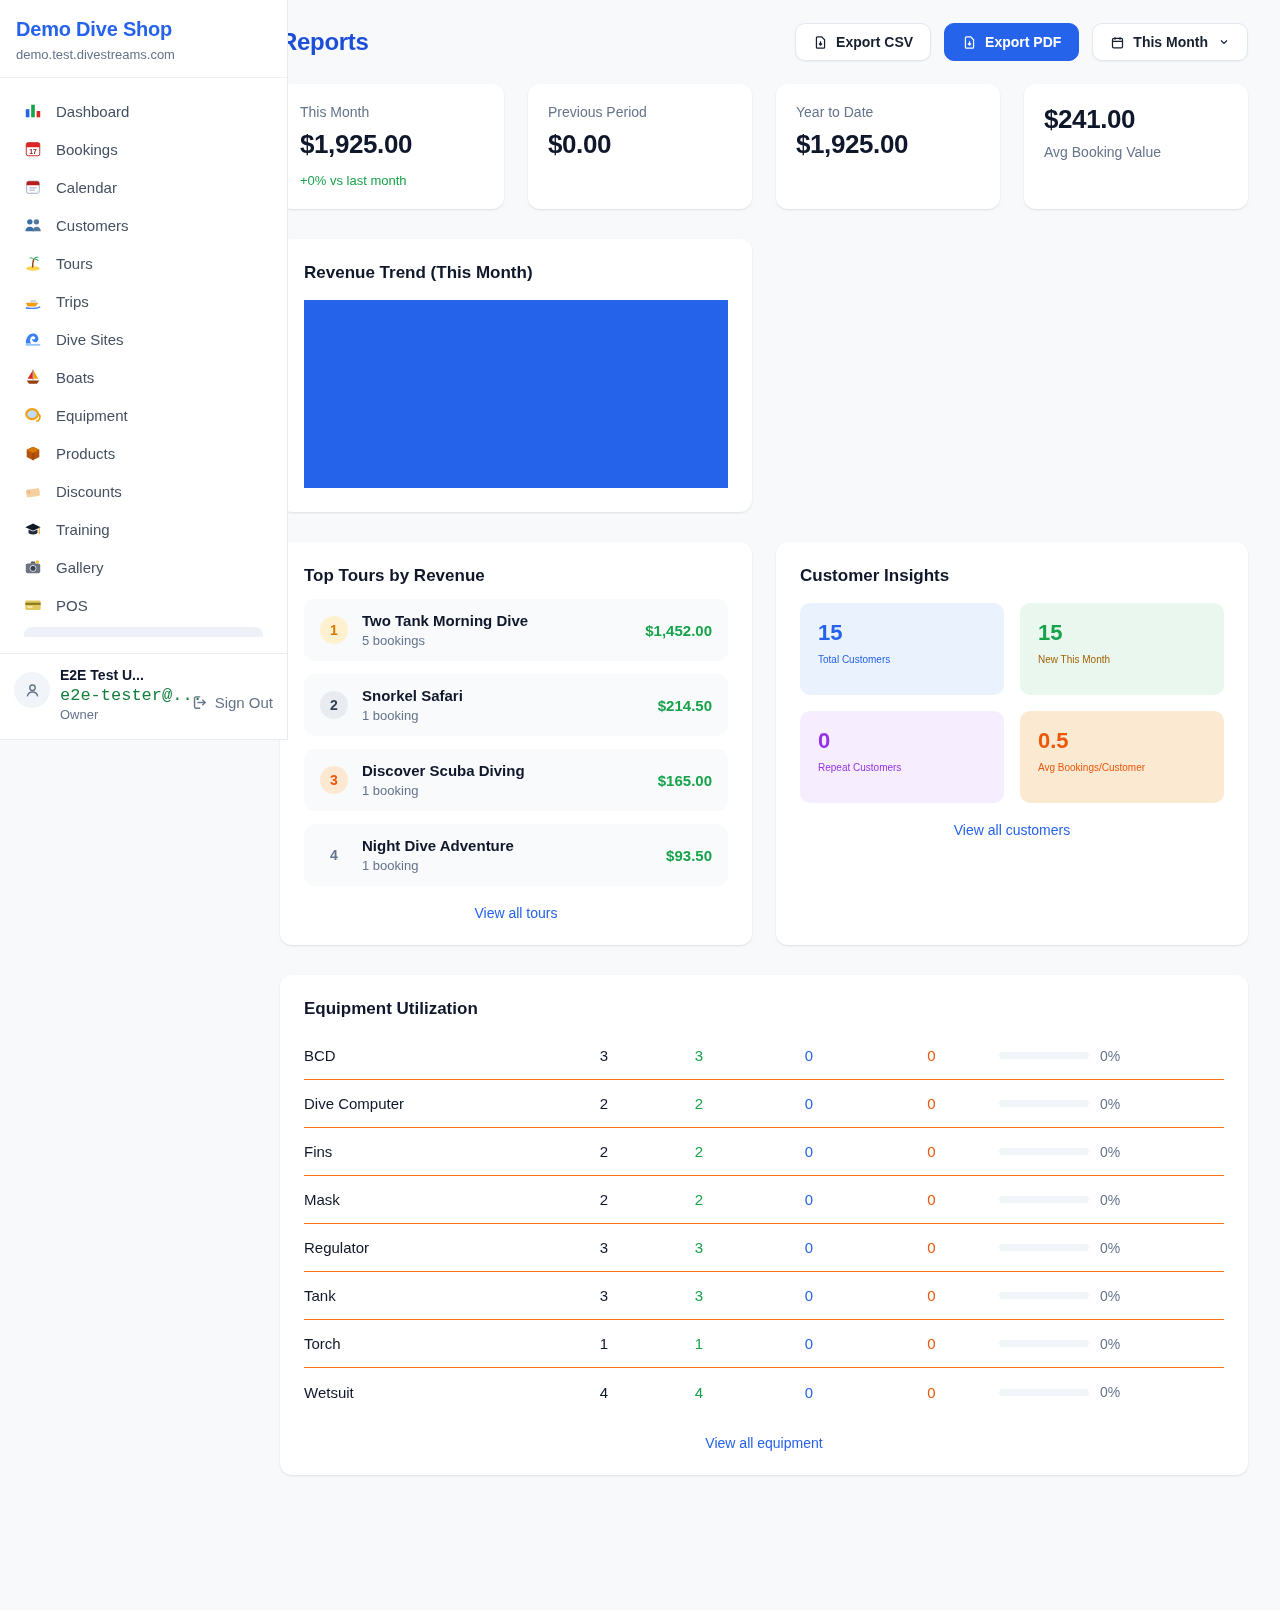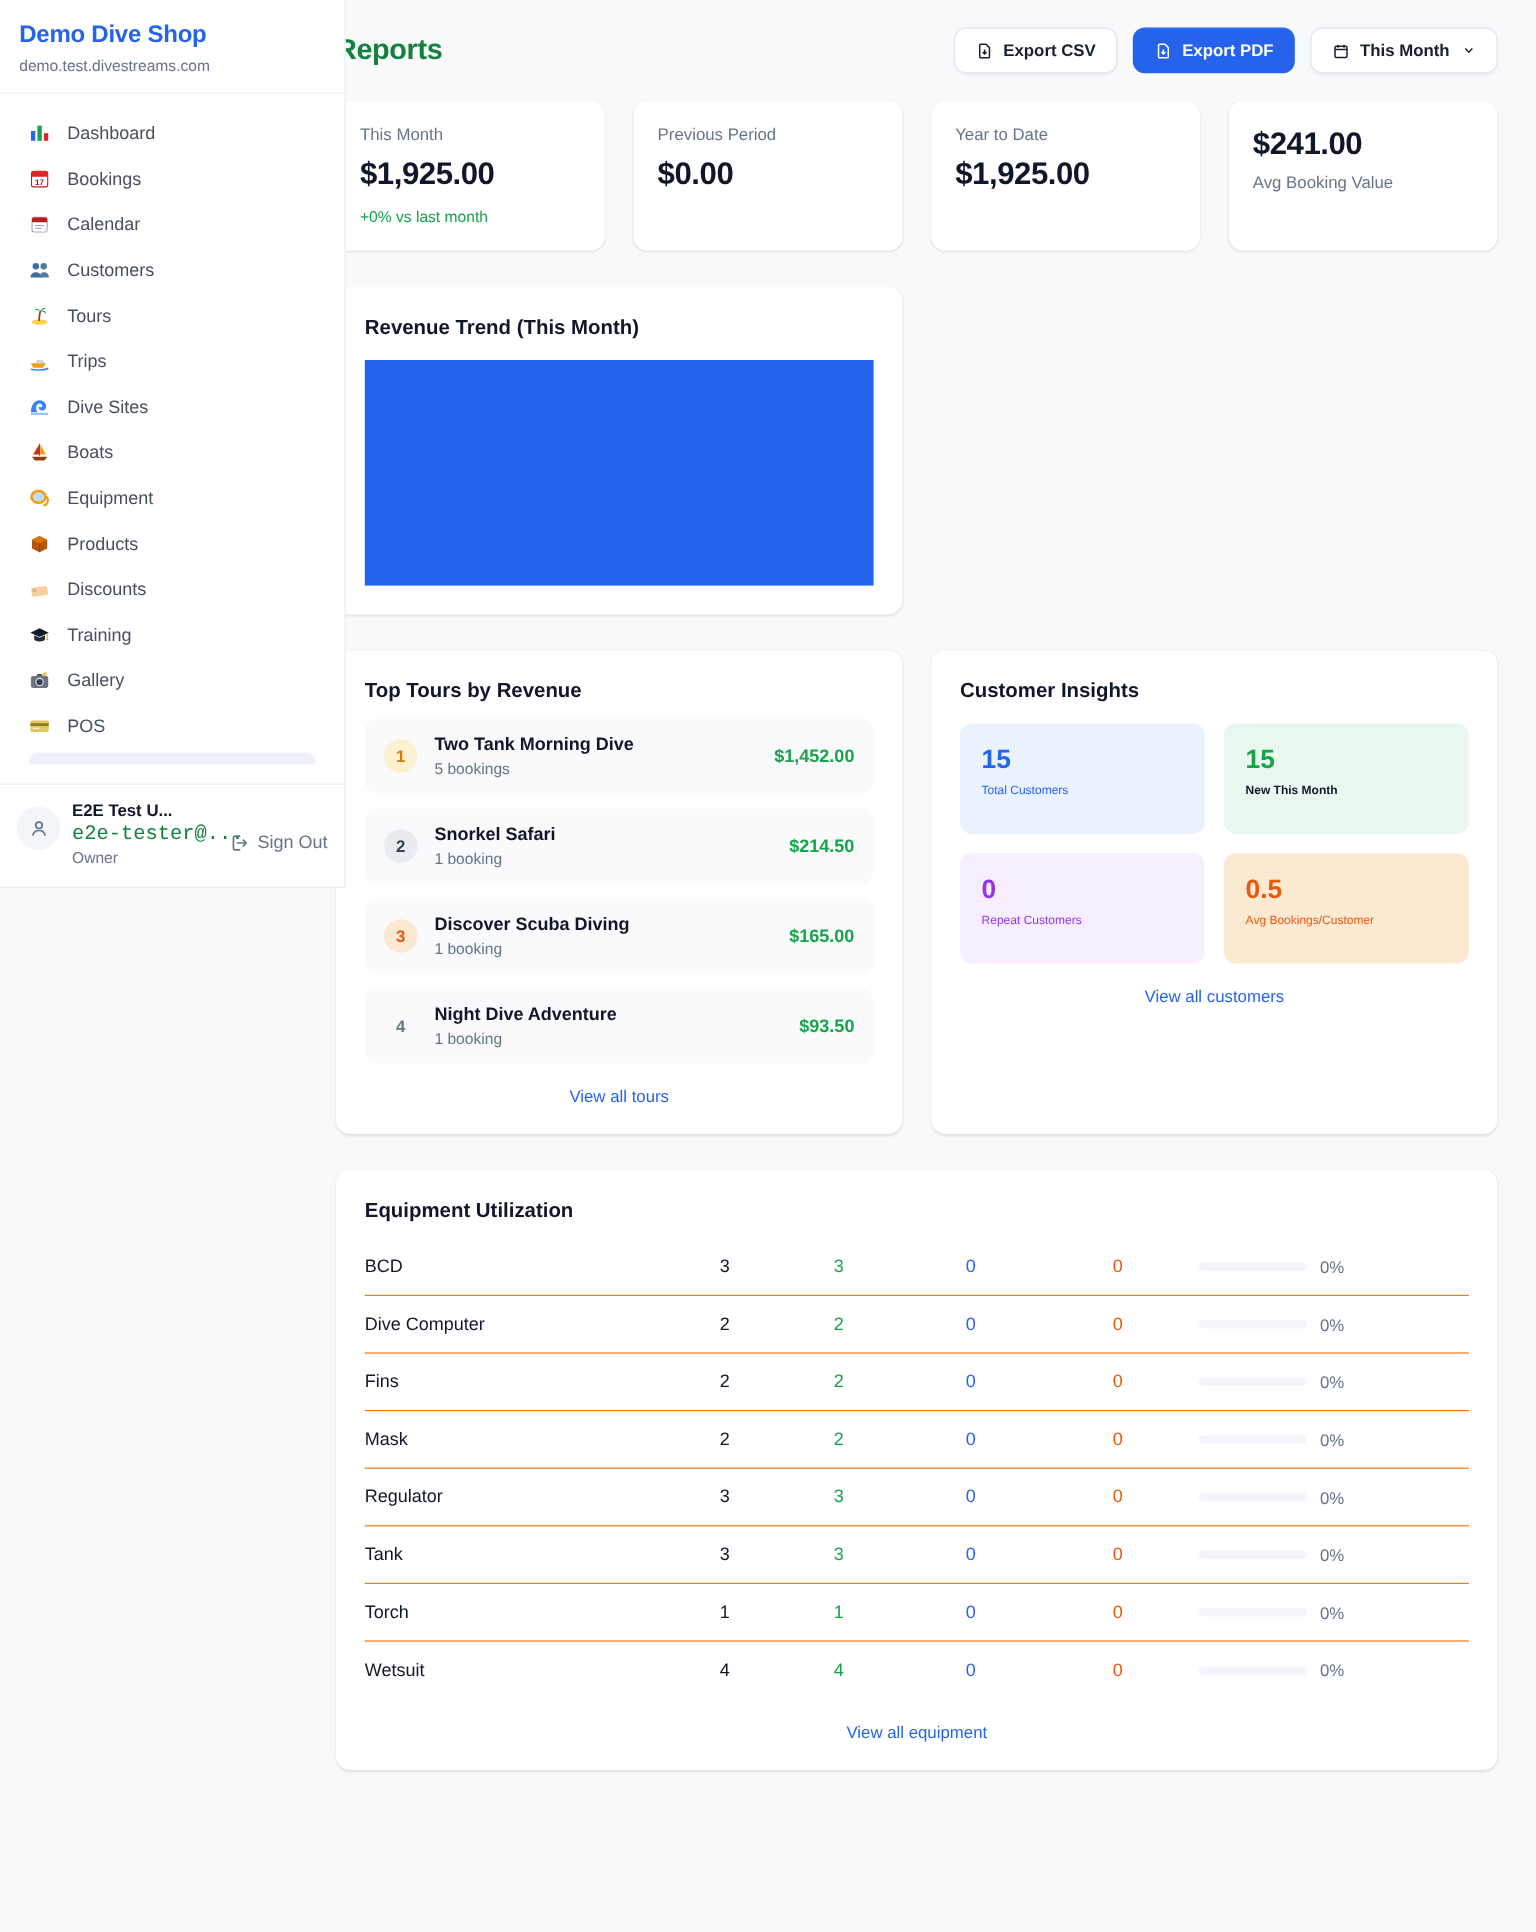--- a/index.html
+++ b/index.html
@@ -39,21 +39,21 @@
   .user-email { font-size: 17px; color: #15803d; margin-top: 3px; white-space: nowrap; font-family: Liberation Mono, monospace; }
   .user-role { font-size: 13px; color: #64748b; margin-top: 2px; }
   .signout {
     margin-left: auto; display: flex; align-items: center; gap: 7px;
     color: #64748b; font-size: 15px; margin-top: 16px; cursor: pointer; flex: none;
   }
 
   
   .main { margin-left: 248px; padding: 23px 32px 32px; }
   .page-header { display: flex; align-items: center; justify-content: space-between; margin-bottom: 23px; }
-  .page-title { font-size: 24px; font-weight: 800; color: #15803d; letter-spacing: -0.3px; }
+  .page-title { font-size: 24px; font-weight: 800; color: #1d4ed8; letter-spacing: -0.3px; }
   .actions { display: flex; gap: 13px; }
   .btn {
     height: 38px; border-radius: 10px; padding: 0 17px;
     display: flex; align-items: center; gap: 8px;
     font-size: 14px; font-weight: 700; cursor: pointer;
     font-family: "Liberation Sans", sans-serif;
   }
   .btn-outline { background: #fff; border: 1px solid #e2e8f0; color: #16202e; box-shadow: 0 1px 2px rgba(16,24,40,.05); }
   .btn-primary { background: #2563eb; border: 1px solid #2563eb; color: #fff; }
   .chev { margin-left: 2px; }
@@ -407,21 +407,21 @@
 
     <div class="card panel">
       <div class="panel-title">Customer Insights</div>
       <div class="insights-grid">
         <div class="tile" style="background-color: rgb(234, 242, 254);">
           <div class="tile-value" style="color: rgb(37, 99, 235);">15</div>
           <div class="tile-label" style="color: rgb(37, 99, 235);">Total Customers</div>
         </div>
         <div class="tile" style="background-color: rgb(234, 247, 239);">
           <div class="tile-value" style="color: rgb(22, 163, 74);">15</div>
-          <div class="tile-label" style="color: #0f172a; font-weight: bold;">New This Month</div>
+          <div class="tile-label" style="color: #a16207;">New This Month</div>
         </div>
         <div class="tile" style="background-color: rgb(246, 238, 254);">
           <div class="tile-value" style="color: rgb(147, 51, 234);">0</div>
           <div class="tile-label" style="color: rgb(147, 51, 234);">Repeat Customers</div>
         </div>
         <div class="tile" style="background-color: rgb(251, 233, 210);">
           <div class="tile-value" style="color: rgb(234, 88, 12);">0.5</div>
           <div class="tile-label" style="color: rgb(234, 88, 12);">Avg Bookings/Customer</div>
         </div>
       </div>

